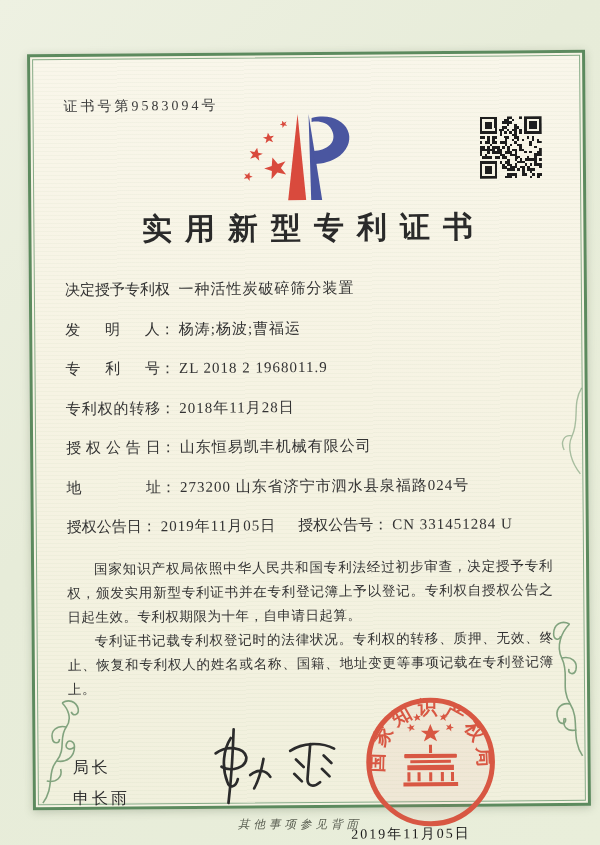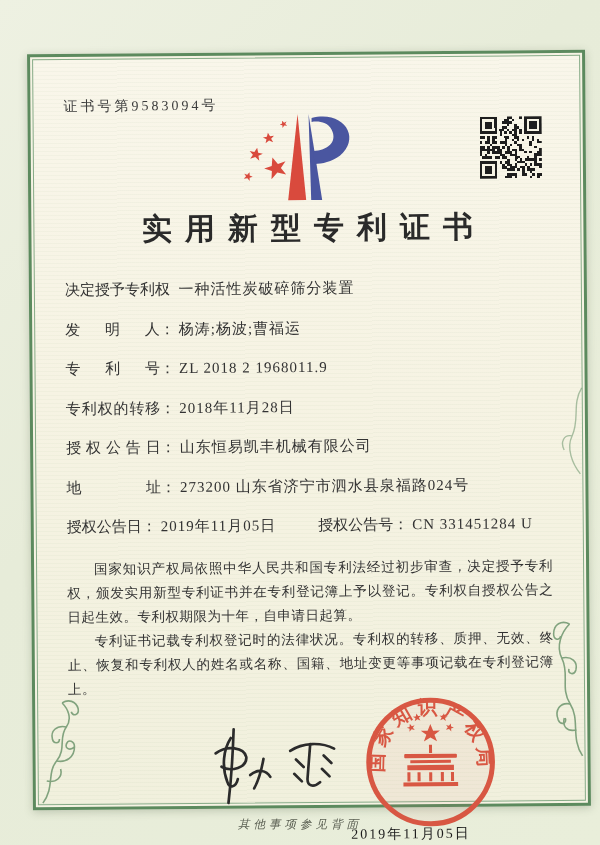--- a/index.html
+++ b/index.html
@@ -35,21 +35,21 @@
   }
   .fields{margin-top:30px;}
   .row{font-size:15px;margin-bottom:20.5px;color:#333;white-space:nowrap;}
   .lbl{
     display:inline-block;width:6.3em;text-align:justify;text-align-last:justify;
     vertical-align:bottom;
   }
   .lbl-c{display:inline-block;vertical-align:bottom;}
   .colon{display:inline-block;margin-right:4px;}
   .val{letter-spacing:1px;}
-  .grant .pair2{margin-left:42px;}
+  .grant .pair2{margin-left:22px;}
   .paras{margin-top:6px;font-size:13.5px;line-height:1.78;text-align:justify;color:#333;}
   .paras p{margin:0;text-indent:2em;letter-spacing:0.5px;}
   .bottom{position:relative;height:196px;margin-top:6px;}
   .director{position:absolute;left:4px;top:44px;font-size:16px;letter-spacing:3px;color:#2e2e2e;line-height:31px;}
   .sig{position:absolute;left:122px;top:18px;}
   .seal{position:absolute;left:286px;top:-16px;}
   .seal-date{
     position:absolute;left:282px;top:120px;font-size:14px;letter-spacing:2px;
     color:#1c1c1c;white-space:nowrap;
   }
@@ -311,20 +311,24 @@
         <span class="lbl-c">授权公告日</span><span class="colon">：</span><span class="val">2019年11月05日</span><span class="lbl-c pair2">授权公告号</span><span class="colon">：</span><span class="val">CN 331451284 U</span>
       </div>
     </div>
 
     <div class="paras">
       <p>国家知识产权局依照中华人民共和国专利法经过初步审查，决定授予专利权，颁发实用新型专利证书并在专利登记簿上予以登记。专利权自授权公告之日起生效。专利权期限为十年，自申请日起算。</p>
       <p>专利证书记载专利权登记时的法律状况。专利权的转移、质押、无效、终止、恢复和专利权人的姓名或名称、国籍、地址变更等事项记载在专利登记簿上。</p>
     </div>
 
     <div class="bottom">
+      <div class="director">
+        <div>局长</div>
+        <div>申长雨</div>
+      </div>
 
       <svg class="sig" width="185" height="86" viewBox="0 0 185 90">
         <g fill="none" stroke="#2b2b2b" stroke-width="2.8" stroke-linecap="round">
           <path d="M38,14 C30,26 28,44 34,60 C36,67 43,66 45,57"></path>
           <path d="M22,30 C34,21 52,24 54,34 C55,45 38,50 28,44"></path>
           <path d="M41,5 C40,30 38,58 35,82"></path>
           <path d="M72,36 C70,47 67,58 62,67"></path>
           <path d="M58,53 C66,46 75,48 79,55"></path>
           <path d="M100,28 C113,19 133,19 146,26"></path>
           <path d="M121,21 L118,56 C117,65 124,67 131,61"></path>

